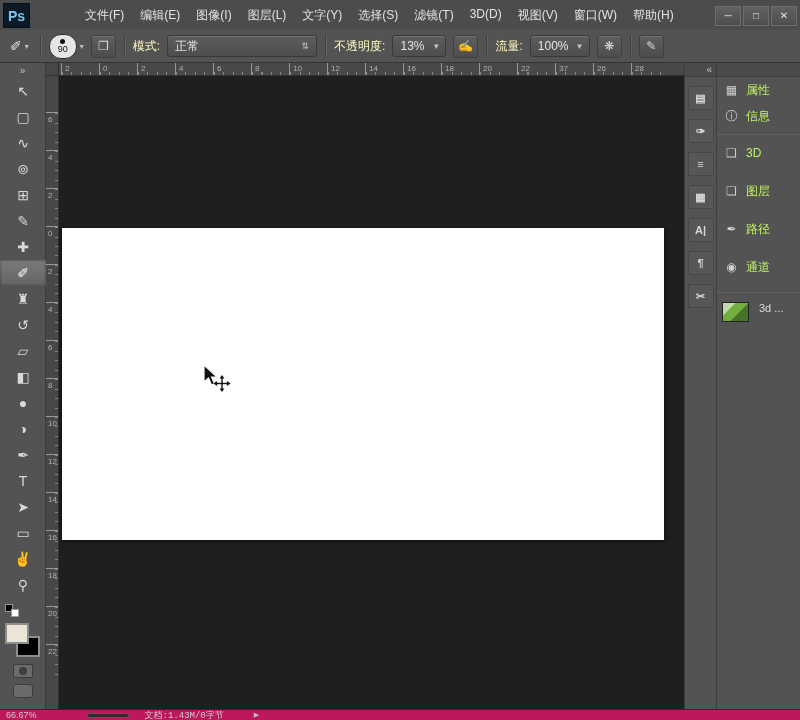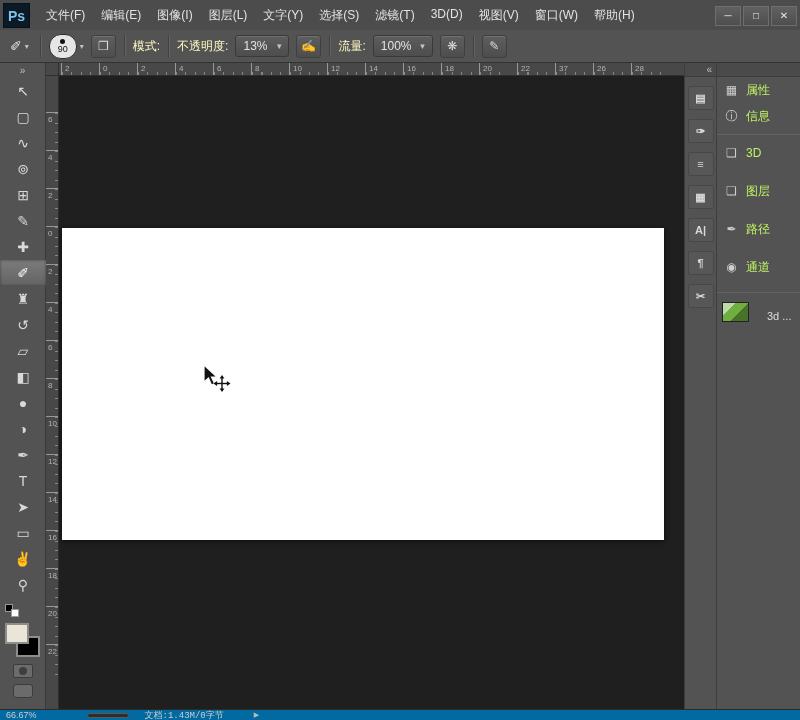--- a/index.html
+++ b/index.html
@@ -2,21 +2,21 @@
 <html><head>
 <meta charset="utf-8">
 <style>
   * { box-sizing: border-box; margin: 0; padding: 0; }
   html,body { width:800px; height:720px; overflow:hidden; }
   body { position:relative; background:#535353; font-family:"Liberation Sans", sans-serif; }
 
   
   .titlebar { position:absolute; left:0; top:0; right:0; height:32px; background:#4c4c4c; border-bottom:1px solid #303030; display:flex; align-items:center; }
   .ps-logo { width:27px; height:25px; margin:2px 8px 2px 3px; background:#0b1a26; color:#7fc4ea; font-weight:bold; font-size:14px; display:flex; align-items:center; justify-content:center; border:1px solid #06111a; }
-  .menus { display:flex; }
+  .menus { display:flex;margin-left:39px; }
   .menu-item { color:#e2e2e2; font-size:12px; padding:4px 8px; cursor:default; }
   .win-controls { margin-left:auto; display:flex; margin-right:3px; gap:2px; }
   .win-btn { width:26px; height:20px; background:linear-gradient(#616161,#4e4e4e); border:1px solid #6e6e6e; color:#e8e8e8; font-size:10px; display:flex; align-items:center; justify-content:center; }
 
   
   .optionsbar { position:absolute; left:0; top:30px; right:0; height:33px; background:#535353; border-bottom:1px solid #333; display:flex; align-items:center; gap:7px; padding:0 7px; }
   .opt-label { font-size:12px; color:#fef9c3; white-space:nowrap; }
   .vsep { width:1px; align-self:stretch; margin:5px 1px; background:#424242; box-shadow:1px 0 0 #636363; }
   .tool-preset { display:flex; align-items:center; gap:3px; color:#e0e0e0; padding:2px 3px; }
   .tool-preset .glyph { font-size:14px; }
@@ -72,27 +72,27 @@
   .strip-icon.txt { font-size:11px; font-weight:bold; }
 
   
   .dock { position:absolute; right:0; top:63px; bottom:11px; width:84px; background:#535353; border-left:1px solid #3e3e3e; }
   .dock-head { height:14px; background:#4a4a4a; border-bottom:1px solid #3c3c3c; }
   .dock-btn { height:26px; display:flex; align-items:center; gap:7px; padding-left:7px; }
   .dock-btn .dock-icon { width:15px; text-align:center; color:#cfcfcf; font-size:12px; }
   .dock-btn .dock-label { font-size:12px; color:#bef264; }
   .dock-group2 .dock-btn { margin-bottom:12px; }
   .dock-div { height:1px; background:#3c3c3c; border-bottom:1px solid #626262; margin:5px 0; }
-  .layer-item { margin-top:6px; display:flex; align-items:flex-end; gap:18px; padding:3px 5px; }
+  .layer-item { margin-top:6px; display:flex; align-items:flex-start; gap:10px; padding:3px 5px; }
   .layer-thumb { width:27px; height:20px; border:1px solid #222; position:relative; }
   .layer-thumb::after { content:""; position:absolute; inset:0; background:linear-gradient(135deg, rgba(255,255,255,.55) 0 28%, transparent 28% 60%, rgba(0,0,0,.35) 60%); }
   .layer-label { font-size:11px; color:#dddddd; }
 
   
-  .statusbar { position:absolute; left:0; right:0; bottom:0; height:11px; background:#0369a1; border-top:1px solid #2a2a2a; display:flex; align-items:center; font-size:9px; color:#cccccc; overflow:hidden; }
+  .statusbar { position:absolute; left:0; right:0; bottom:0; height:11px; background:#be185d; border-top:1px solid #2a2a2a; display:flex; align-items:center; font-size:9px; color:#cccccc; overflow:hidden; }
   .status-zoom { margin-left:6px; }
   .status-thumb { width:42px; height:5px; border-radius:3px; background:#2e2e2e; border:1px solid #5a5a5a; margin-left:50px; }
   .status-doc { margin-left:16px; white-space:nowrap;font-family:Liberation Mono, monospace; }
   .status-expand { margin-left:30px; font-size:7px; color:#bbbbbb; }
 
   
   .cursor { position:absolute; left:202px; top:364px; pointer-events:none; z-index:50; }
 </style>
 </head>
 <body>
@@ -129,20 +129,24 @@
   <div class="brush-picker">
     <span class="brush-box">
       <span class="brush-dot"></span>
       <span class="brush-size">90</span>
     </span>
     <span class="arrow-sm">▾</span>
   </div>
   <span class="icon-btn">❐</span>
   <div class="vsep"></div>
   <span class="opt-label">模式:</span>
+  <div class="dd mode">
+    <span>正常</span>
+    <span class="ddarrow">⇅</span>
+  </div>
   <div class="vsep"></div>
   <span class="opt-label">不透明度:</span>
   <div class="dd small">
     <span>13%</span>
     <span class="ddarrow">▾</span>
   </div>
   <span class="icon-btn">✍</span>
   <div class="vsep"></div>
   <span class="opt-label">流量:</span>
   <div class="dd smaller">

